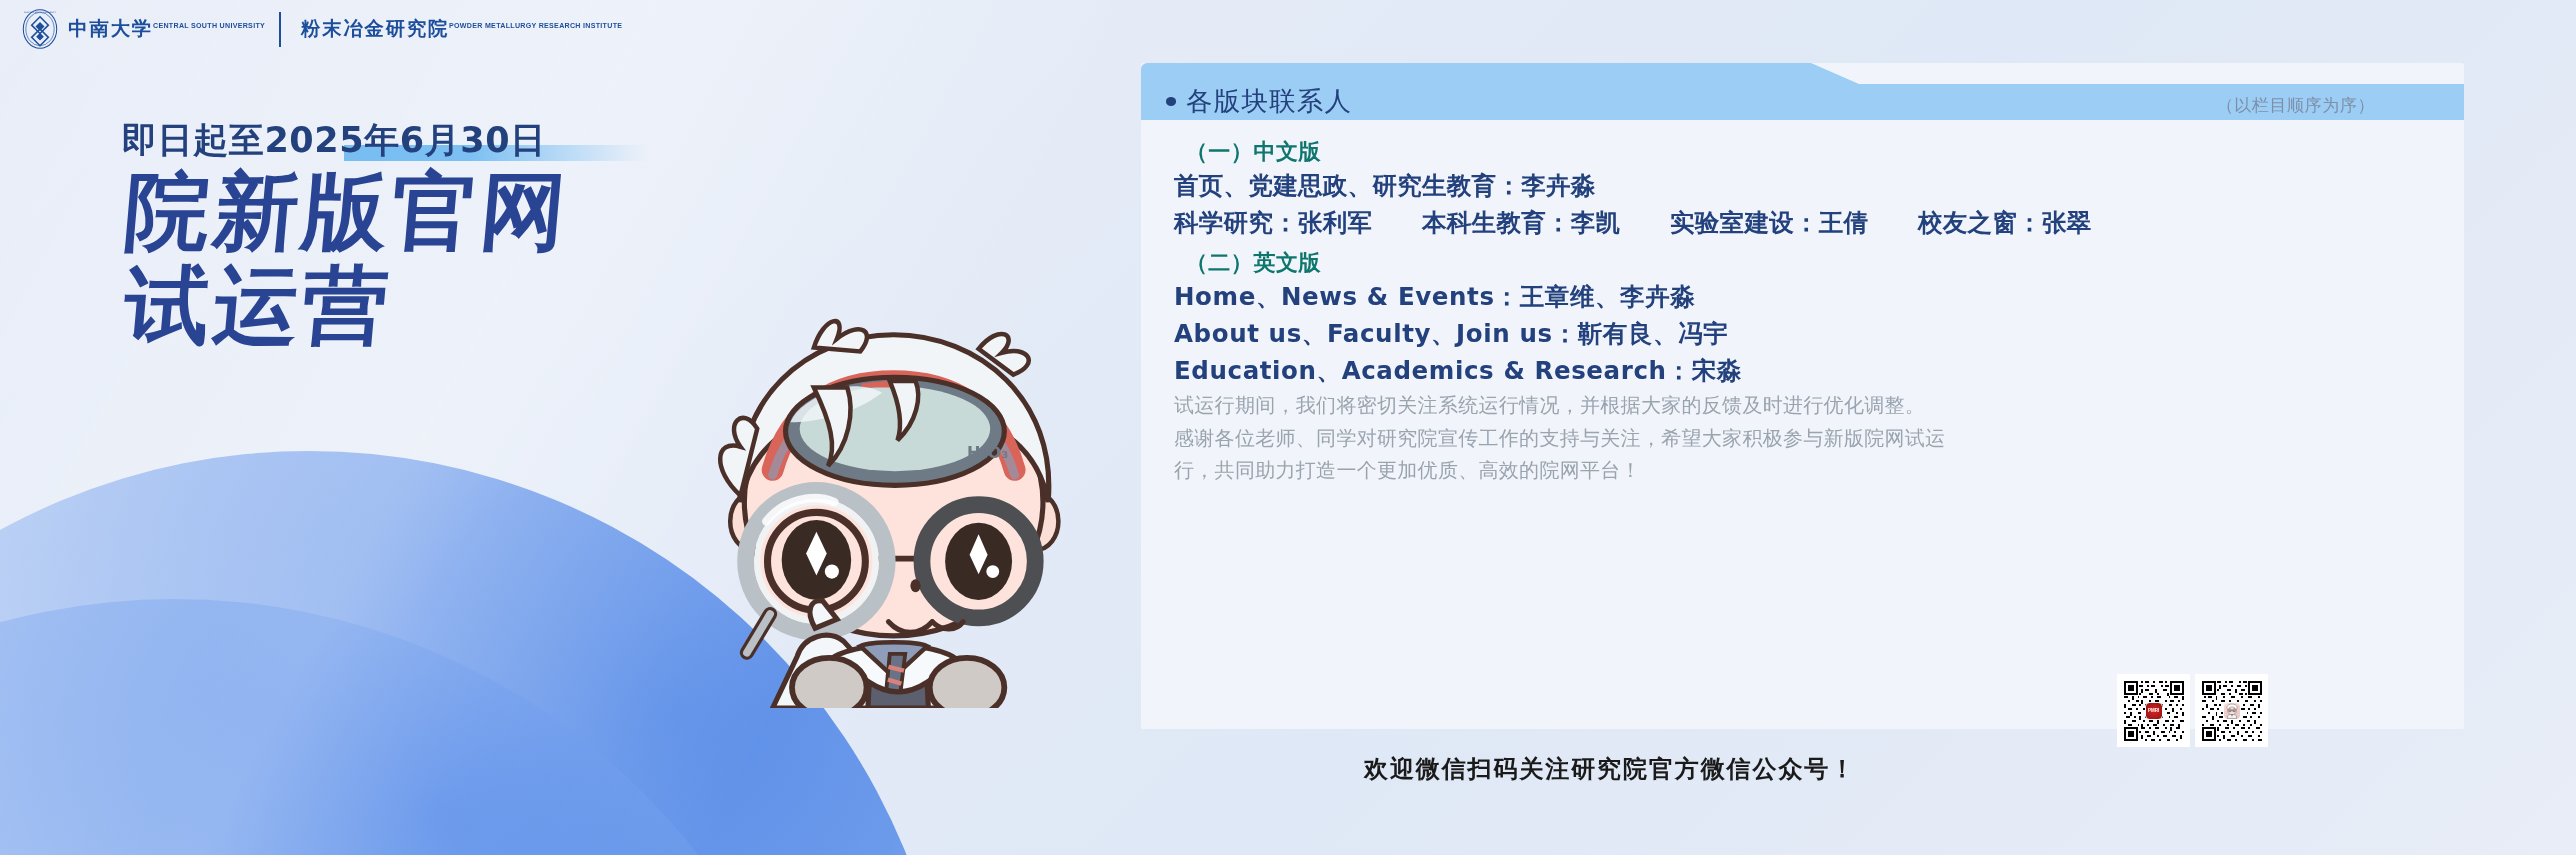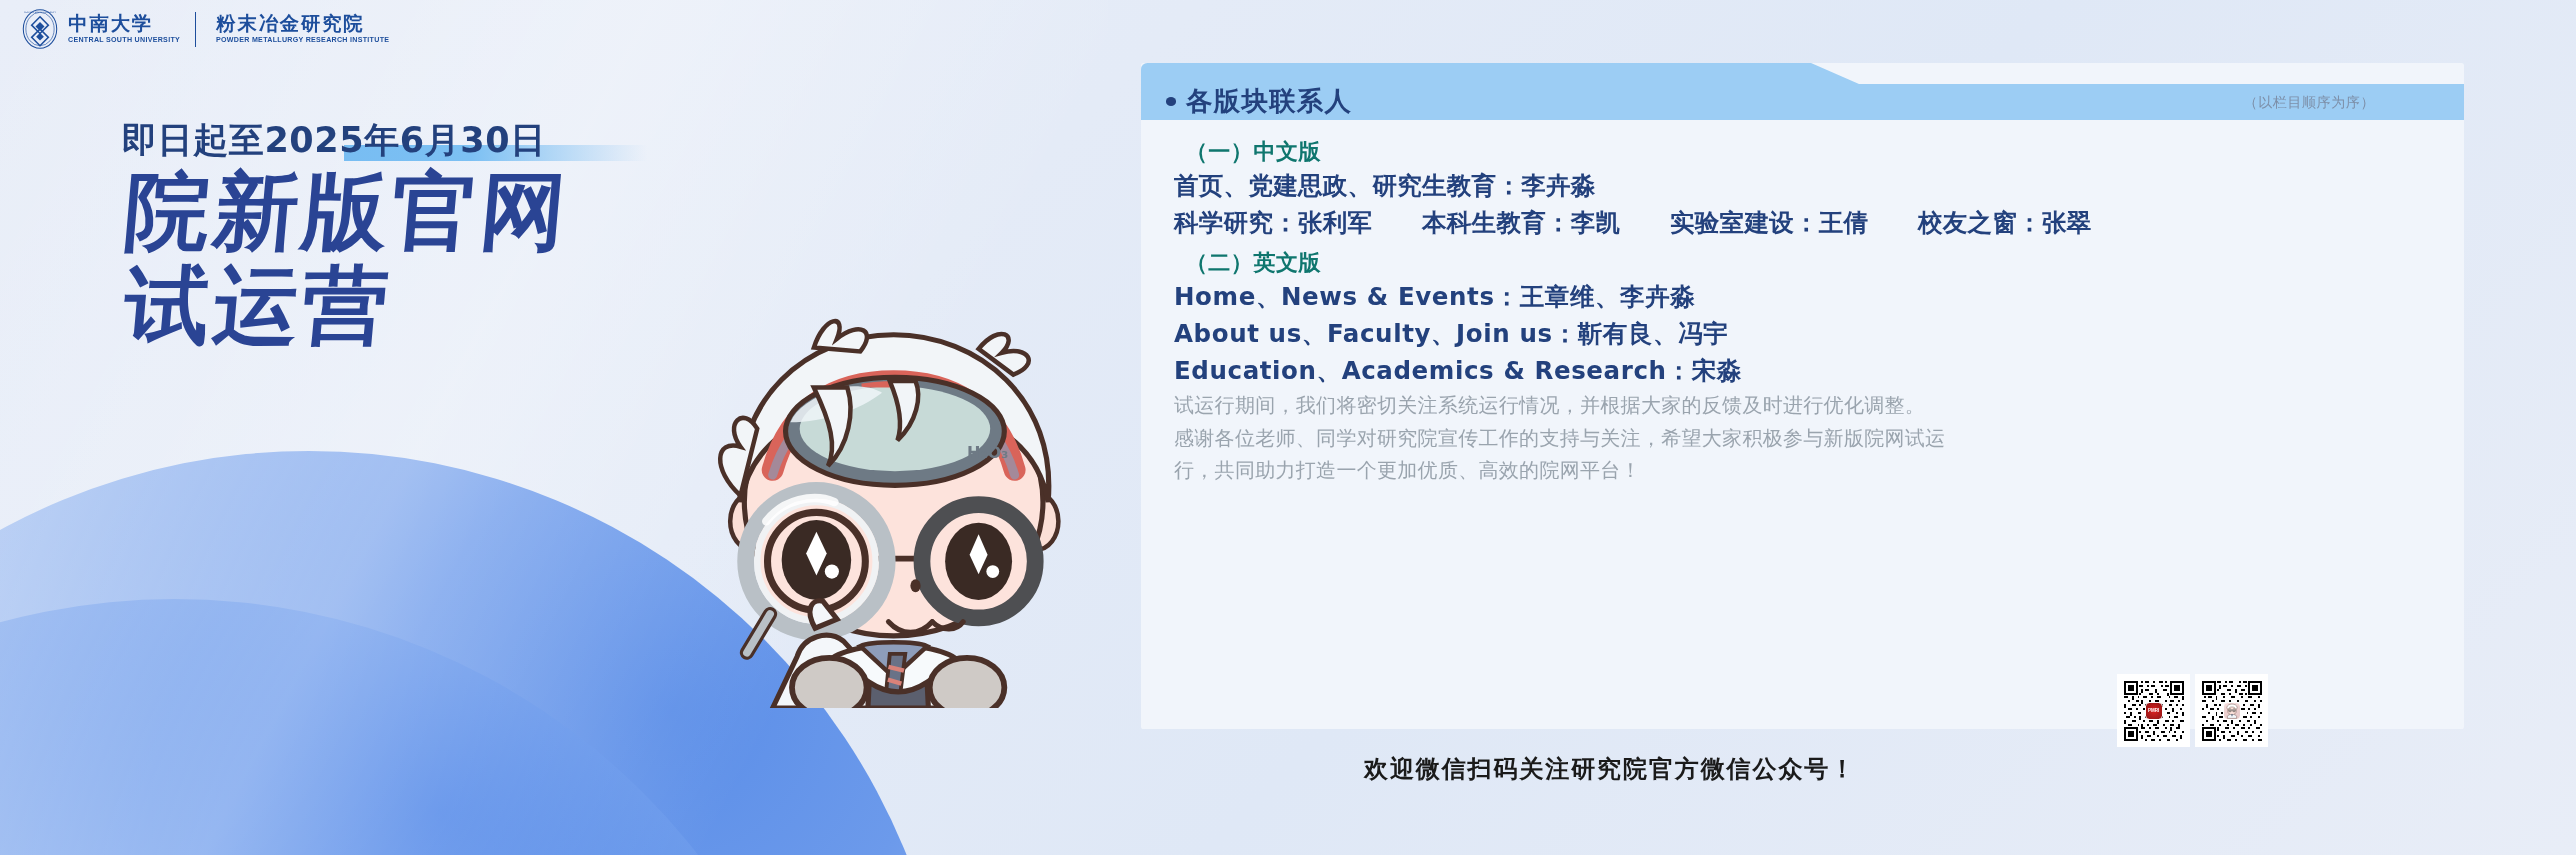--- a/index.html
+++ b/index.html
@@ -25,21 +25,21 @@
   }
   #sheen {
     position:absolute; left:0; top:0; width:1108px; height:856px;
     background:linear-gradient(118deg, rgba(255,255,255,0) 0%, rgba(255,255,255,.30) 42%, rgba(255,255,255,0) 74%);
     pointer-events:none;
   }
 
   
   #logo { position:absolute; left:22px; top:9px; display:flex; align-items:center; height:40px; }
   #logo-seal { width:36px; height:40px; flex:none; }
-  #logo-cn-block { margin-left:10.3px; display:flex; flex-direction:column; justify-content:center; }
+  #logo-cn-block { margin-left:10.3px; display:flex; flex-direction:row; justify-content:center; }
   #logo-cn {
     font-family:"DejaVu Serif", serif; font-weight:700; font-size:19.3px;
     color:#1d4e9c; letter-spacing:1.9px; line-height:1.04;
   }
   #logo-en {
     font-size:7.4px; font-weight:700; color:#1d4e9c;
     letter-spacing:0.3px; transform:scaleX(.96); transform-origin:left center;
     margin-top:1.9px;
   }
   #logo-divider { width:1.6px; height:35px; background:#1d4e9c; margin:0 9.7px; flex:none; }
@@ -79,26 +79,26 @@
   }
   #header-title-row {
     position:absolute; left:24.5px; top:21px; height:35px;
     display:flex; align-items:center;
   }
   #header-bullet {
     width:10.3px; height:8.4px; border-radius:50%; background:#23417d; flex:none;
     margin-right:10.3px;
   }
   #header-title {
-    font-family:"DejaVu Sans", sans-serif; font-weight:700; font-size:26.4px;
+    font-family:"DejaVu Sans", sans-serif; font-weight:400; font-size:26.4px;
     color:#23417d; letter-spacing:1.3px; white-space:nowrap;
   }
   #header-note {
     position:absolute; right:89px; top:31px;
-    font-size:14px; color:#7d8fa8; letter-spacing:0.6px; white-space:nowrap;
+    font-size:17px; color:#7d8fa8; letter-spacing:0.6px; white-space:nowrap;
   }
 
   #card-body { position:absolute; left:0; top:57px; width:100%; padding:10.3px 33px 0 33px; }
 
   .sec-label {
     font-family:"DejaVu Sans", sans-serif; font-weight:700;
     font-size:22px; color:#0f766e; letter-spacing:0.6px;
     padding-left:11.6px; margin-top:6.4px; white-space:nowrap;
   }
   .contact-line {

